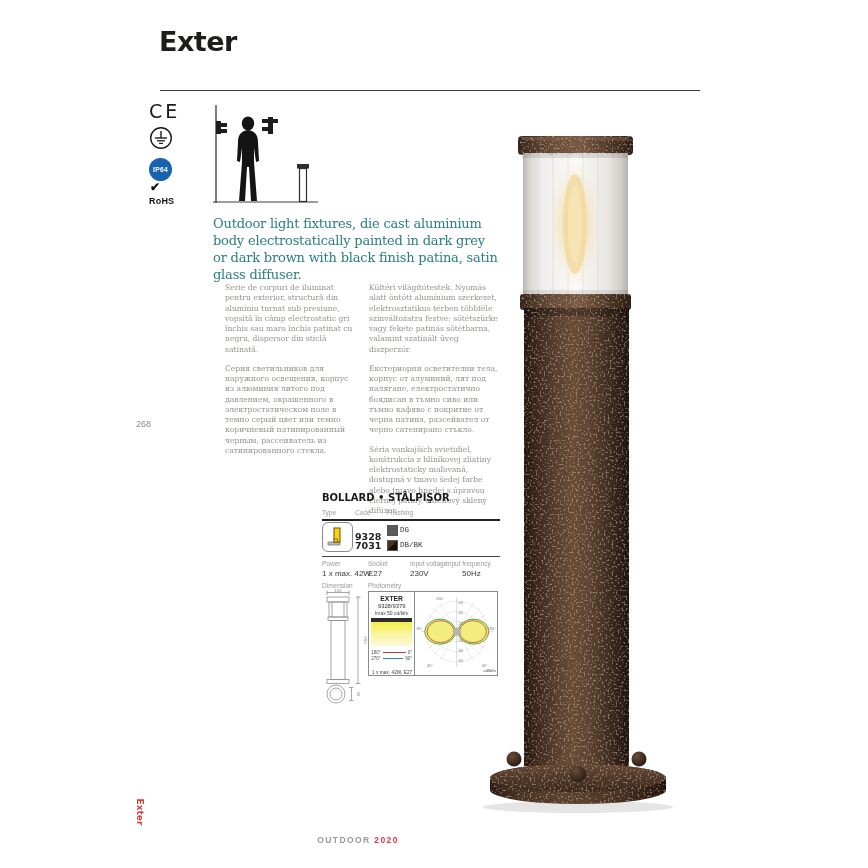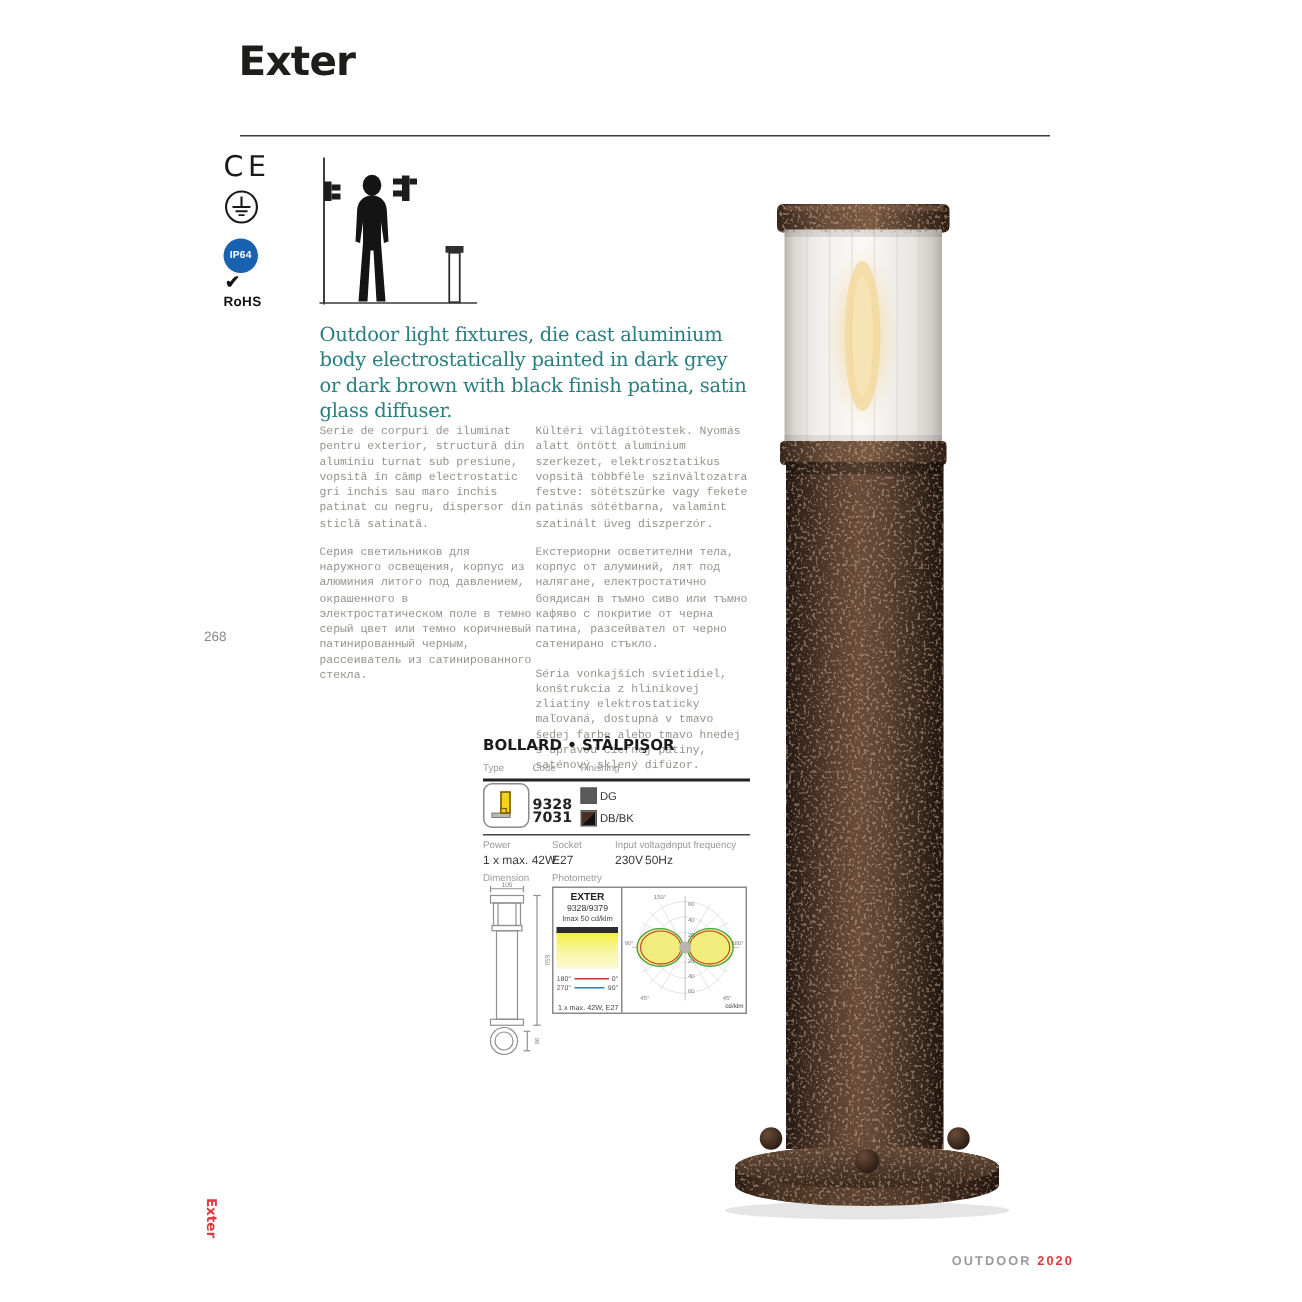--- a/index.html
+++ b/index.html
@@ -25,38 +25,38 @@
   .scale{position:absolute;left:212px;top:104px;}
 
   
   .desc-en{position:absolute;left:213px;top:215px;width:286px;
            font-family:"DejaVu Serif",serif;font-size:13px;line-height:1.32;
            color:#2b7e80;letter-spacing:-0.2px;}
 
   
   .col{position:absolute;top:283px;width:142px;font-family:"DejaVu Serif",serif;
        font-size:7.6px;line-height:1.35;color:#95928e;letter-spacing:0;}
-  .col p{margin:0 0 9px 0;font-family:Liberation Mono, monospace;}
+  .col p{margin:0 0 9px 12px;}
   .col1{left:213px;}
   .col2{left:357px;}
 
   .pagenum{position:absolute;left:136px;top:419px;font-size:9px;color:#8a8a8a;}
 
   
   .spec{position:absolute;left:322px;top:492px;width:178px;height:104px;font-family:"Liberation Sans",sans-serif;}
   .spec .abs{position:absolute;}
   .spec .t{left:0;top:0;font-family:"DejaVu Sans",sans-serif;font-weight:bold;font-size:10px;color:#1a1a1a;}
   .spec .h{font-size:6.5px;color:#9a9a9a;top:17px;}
   .spec .thick{left:0;top:27px;width:178px;height:1.5px;background:#222;}
   .spec .thin{left:0;top:64px;width:178px;height:1px;background:#444;}
   .spec .code{font-family:"DejaVu Sans",sans-serif;font-weight:bold;font-size:9.5px;color:#222;}
   .spec .sw{width:9px;height:9px;border:0.5px solid #555;}
   .sw-dg{background:#595a5c;}
   .sw-db{background:linear-gradient(135deg,#4a3020 50%,#14100c 50%);}
-  .spec .fl{font-size:7.5px;color:#333;}
+  .spec .fl{font-size:7.5px;color:#333;font-family:Liberation Mono, monospace;}
   .spec .h2r{font-size:6.5px;color:#9a9a9a;top:68px;}
   .spec .val{font-size:8px;color:#3a3a3a;top:77px;}
   .spec .h3r{font-size:6.5px;color:#9a9a9a;top:90px;}
   .ticon{left:0;top:30px;width:29px;height:28px;border:1.6px solid #8a8a8a;border-radius:6px;
          display:flex;align-items:center;justify-content:center;background:#fff;}
 
   
   .dims{position:absolute;left:320px;top:588px;}
 
   
@@ -74,21 +74,21 @@
   .pleg .row{display:flex;align-items:center;justify-content:space-between;height:6px;}
   .pleg .ln{flex:1;height:1px;margin:0 2px;}
   .ln-red{background:#c0392b;}
   .ln-blue{background:#2980b9;}
   .plamp{font-size:4.8px;color:#444;margin-top:9px;align-self:flex-start;padding-left:1px;}
 
   
   .product{position:absolute;left:478px;top:128px;}
 
   
-  .footer{position:absolute;left:0;top:835px;width:716px;text-align:right;
+  .footer{position:absolute;left:0;top:835px;width:716px;text-align:center;
           font-size:8.5px;font-weight:bold;letter-spacing:1.4px;}
   .footer .brand{color:#9a9a9a;}
   .footer .year{color:#e0393b;}
   .side-label{position:absolute;left:140px;top:812px;transform:translate(-50%,-50%) rotate(90deg);
               white-space:nowrap;font-family:"DejaVu Sans",sans-serif;font-weight:bold;
               font-size:9px;color:#e0393b;}
 
   svg text{font-family:"Liberation Sans",sans-serif;}
 </style>
 </head>
@@ -147,21 +147,21 @@
     </svg>
   </div>
 
   <div class="desc-en">Outdoor light fixtures, die cast aluminium body electrostatically painted in dark grey or dark brown with black finish patina, satin glass diffuser.</div>
 
   <div class="col col1">
     <p>Serie de corpuri de iluminat pentru exterior, structură din aluminiu turnat sub presiune, vopsită în câmp electrostatic gri închis sau maro închis patinat cu negru, dispersor din sticlă satinată.</p>
     <p>Серия светильников для наружного освещения, корпус из алюминия литого под давлением, окрашенного в электростатическом поле в темно серый цвет или темно коричневый патинированный черным, рассеиватель из сатинированного стекла.</p>
   </div>
   <div class="col col2">
-    <p>Kültéri világítótestek. Nyomás alatt öntött alumínium szerkezet, elektrosztatikus vopsită többféle színváltozatra festve: sötétszürke vagy fekete patinás sötétbarna, valamint szatinált üveg diszperzór.</p>
+    <p>Kültéri világítótestek. Nyomás alatt öntött alumínium szerkezet, elektrosztatikus térben többféle színváltozatra festve: sötétszürke vagy fekete patinás sötétbarna, valamint szatinált üveg diszperzór.</p>
     <p>Екстериорни осветителни тела, корпус от алуминий, лят под налягане, електростатично боядисан в тъмно сиво или тъмно кафяво с покритие от черна патина, разсейвател от черно сатенирано стъкло.</p>
     <p>Séria vonkajších svietidiel, konštrukcia z hliníkovej zliatiny elektrostaticky maľovaná, dostupná v tmavo šedej farbe alebo tmavo hnedej s úpravou čiernej patiny, saténový sklený difúzor.</p>
   </div>
 
   <div class="pagenum">268</div>
 
   <div class="spec">
     <div class="abs t">BOLLARD • STÂLPIŞOR</div>
     <div class="abs h" style="left:0">Type</div>
     <div class="abs h" style="left:33px">Code</div>
@@ -183,21 +183,21 @@
     <div class="abs fl" style="left:78px;top:49px">DB/BK</div>
 
     <div class="abs thin"></div>
     <div class="abs h2r" style="left:0">Power</div>
     <div class="abs h2r" style="left:46px">Socket</div>
     <div class="abs h2r" style="left:88px">Input voltage</div>
     <div class="abs h2r" style="left:124px">Input frequency</div>
     <div class="abs val" style="left:0">1 x max. 42W</div>
     <div class="abs val" style="left:46px">E27</div>
     <div class="abs val" style="left:88px">230V</div>
-    <div class="abs val" style="left:108px">50Hz</div>
+    <div class="abs val" style="left:140px">50Hz</div>
     <div class="abs h3r" style="left:0">Dimension</div>
     <div class="abs h3r" style="left:46px">Photometry</div>
   </div>
 
   <div class="dims">
     <svg width="60" height="118" viewBox="0 0 60 118">
       <g stroke="#8f8f8f" stroke-width="0.8" fill="none">
         <rect x="7" y="9" width="22" height="5"></rect>
         <rect x="9" y="14" width="18" height="15"></rect>
         <line x1="12" y1="14" x2="12" y2="29"></line>

